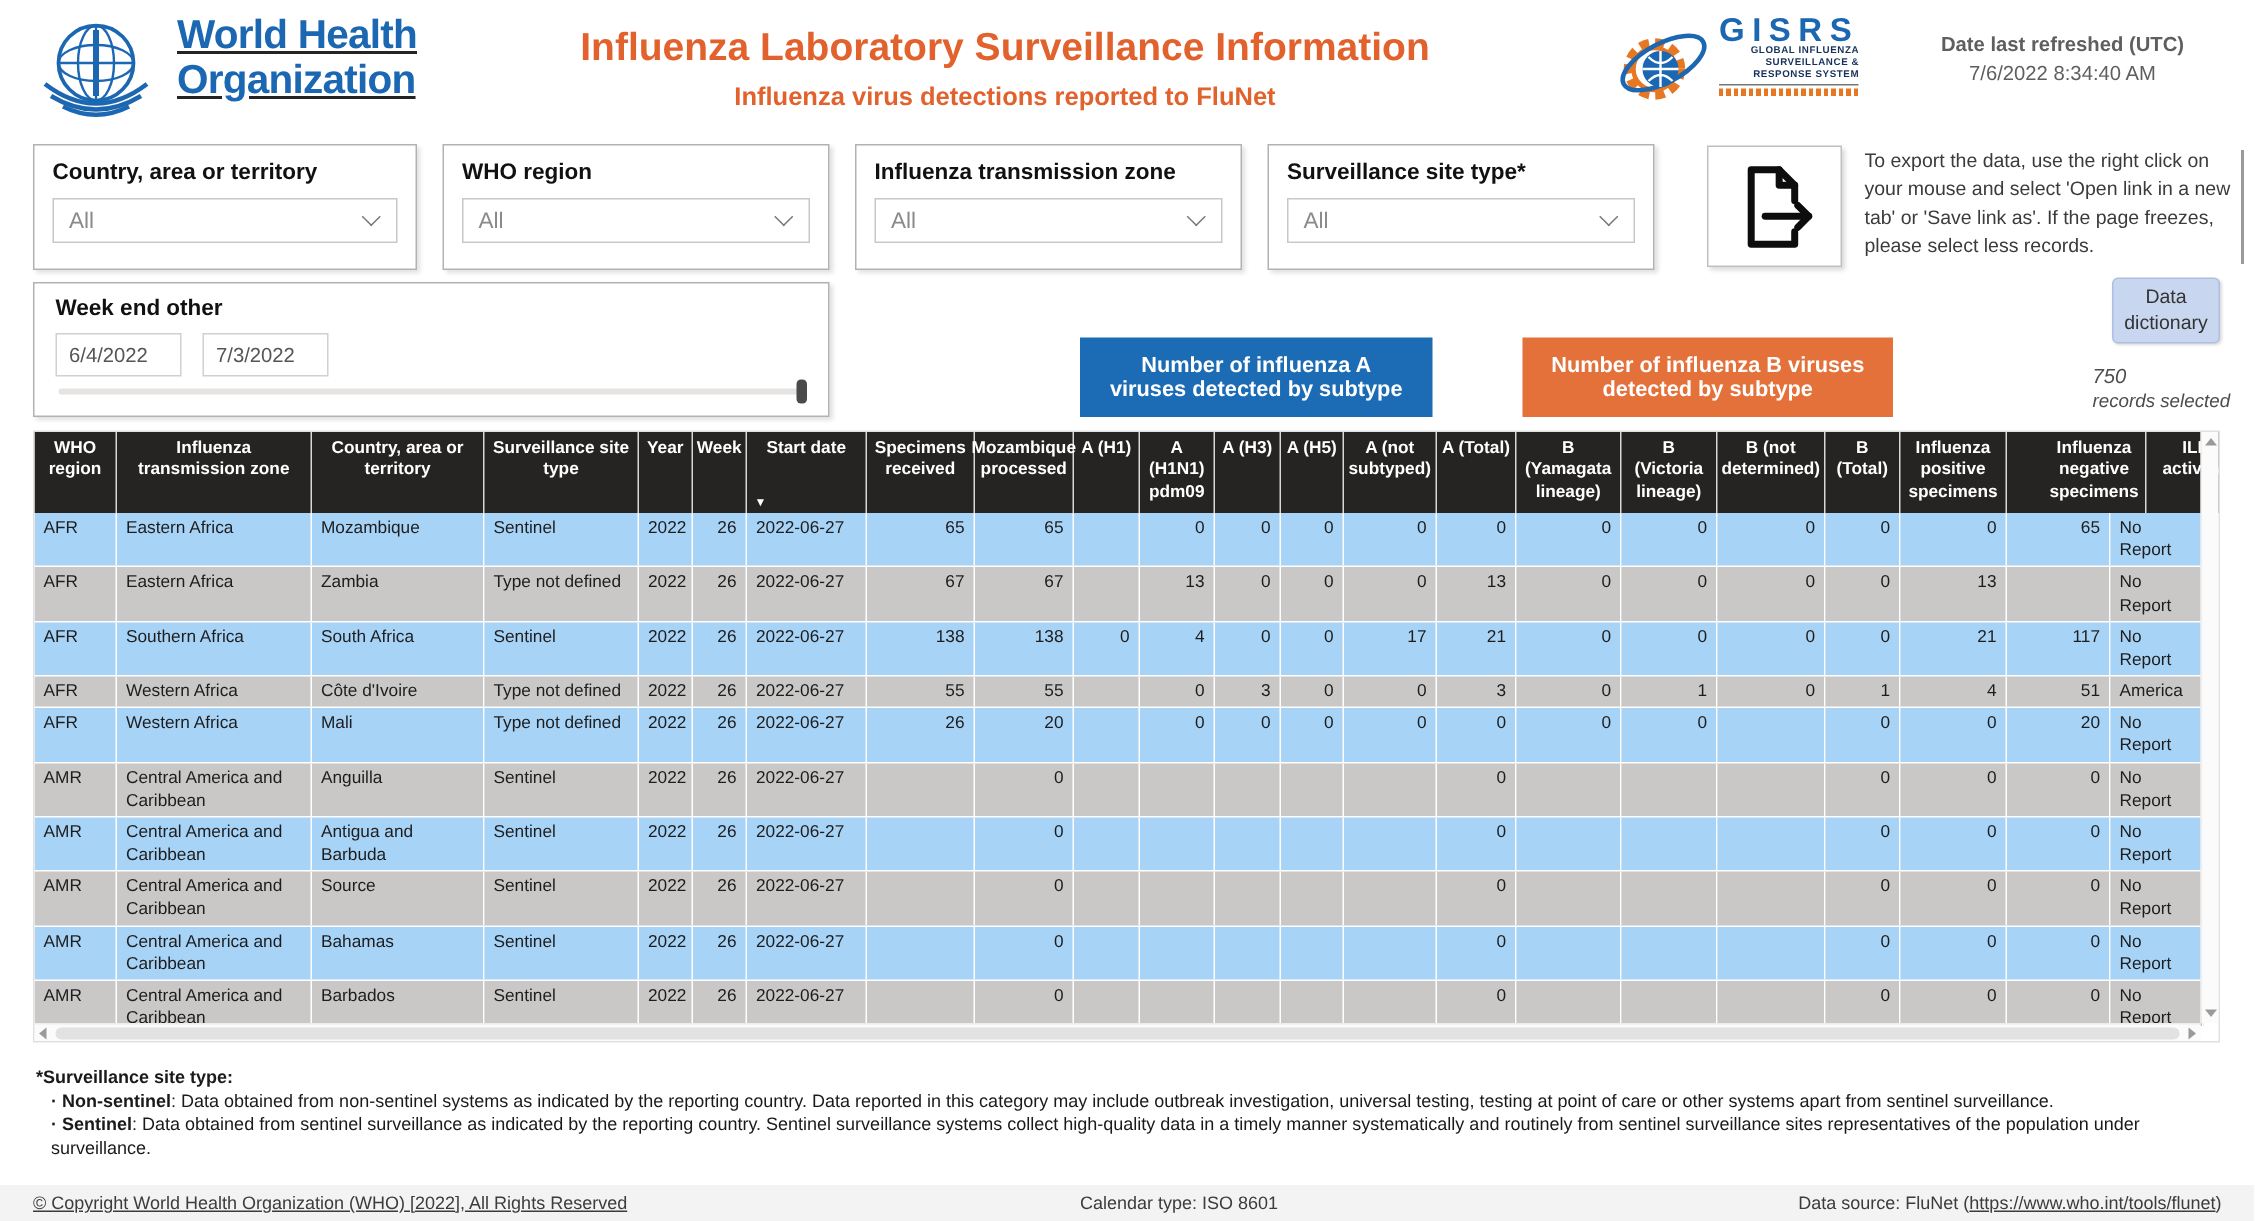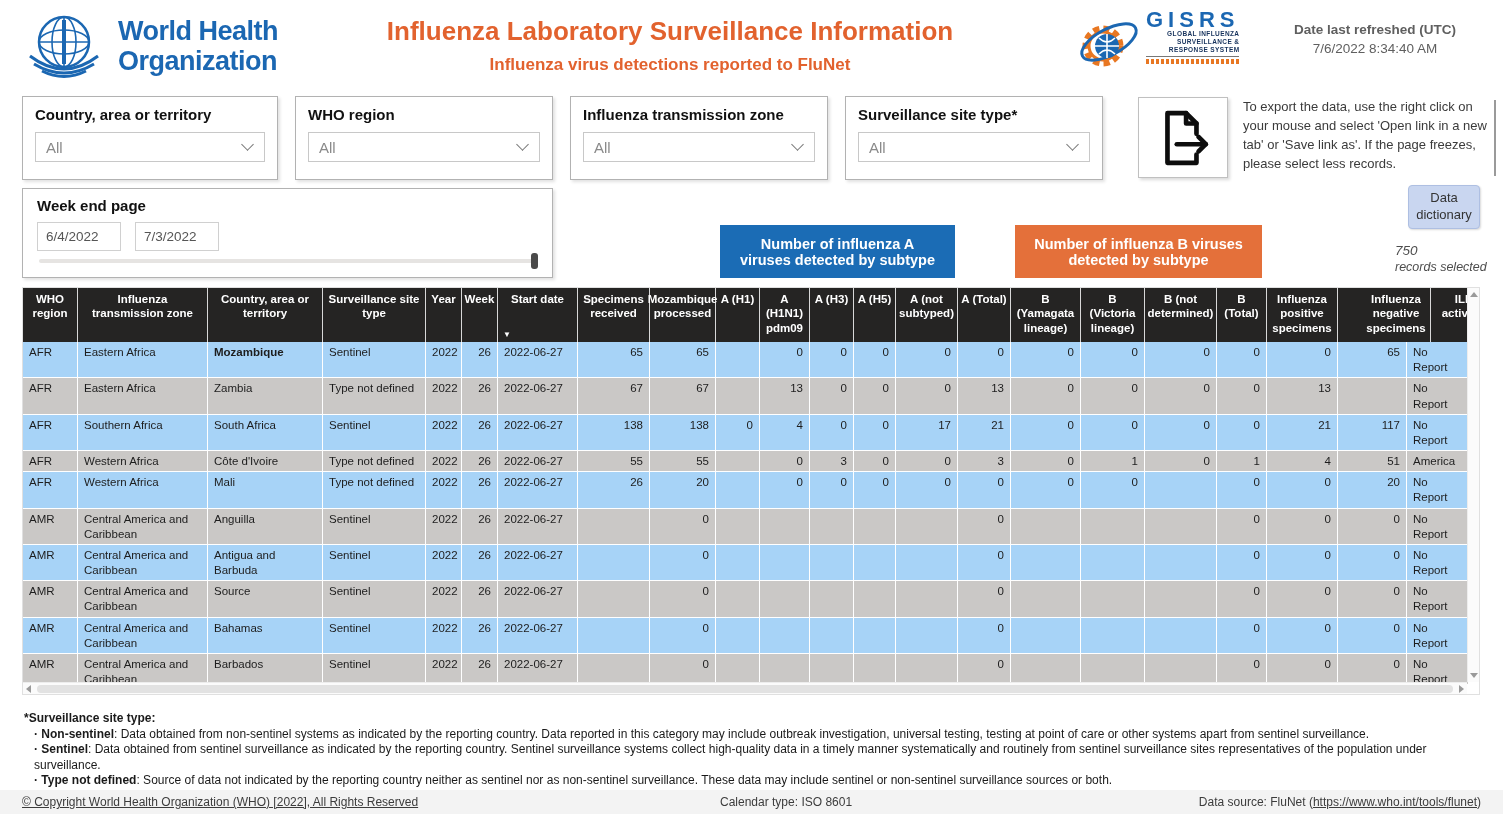--- a/index.html
+++ b/index.html
@@ -5,21 +5,21 @@
   :root{
     --who-blue:#1b67b2; --title-orange:#e2622e; --banner-blue:#1b6cb5; --banner-orange:#e4703a;
     --row-blue:#a7d3f7; --row-gray:#cac8c6; --header-black:#252423; --button-lavender:#c9d6f0;
   }
   *{margin:0;padding:0;box-sizing:border-box;}
   html,body{background:#fff;}
   body{font-family:"Liberation Sans","DejaVu Sans",sans-serif;color:#252423;}
   .page{position:relative;width:1503px;height:814px;background:#fff;overflow:hidden;}
 
   
-  .who-logo{position:absolute;left:20px;top:8px;display:flex;align-items:center;gap:10px;}
+  .who-logo{position:absolute;left:20px;top:8px;display:flex;align-items:flex-start;gap:10px;text-decoration:underline;}
   .who-text{color:var(--who-blue);font-weight:bold;font-size:27px;line-height:30px;letter-spacing:-0.5px;}
   .title-block{position:absolute;left:300px;top:16px;width:740px;text-align:center;}
   .main-title{color:var(--title-orange);font-size:26px;font-weight:bold;}
   .sub-title{color:var(--title-orange);font-size:17px;font-weight:bold;margin-top:8px;}
   .gisrs{position:absolute;left:1076px;top:6px;display:flex;align-items:flex-start;gap:4px;}
   .gisrs-text{padding-top:4px;}
   .gisrs-acro{color:var(--who-blue);font-size:22px;font-weight:bold;letter-spacing:5px;line-height:20px;}
   .gisrs-line{color:#16325c;font-size:6.5px;font-weight:bold;text-align:right;line-height:8px;letter-spacing:.4px;}
   .gisrs-rule{border-top:1px solid #777;margin-top:2px;}
   .gisrs-tag{height:5px;margin-top:2px;background:repeating-linear-gradient(90deg,#e87722 0 3px,transparent 3px 5px);}
@@ -179,21 +179,21 @@
         <path d="M31 4 V14 H41"></path>
         <path d="M22 34 H50"></path>
         <path d="M43 27 L50 34 L43 41"></path>
       </svg>
     </span>
   </div>
   <div class="export-note">To export the data, use the right click on your mouse and select 'Open link in a new tab' or 'Save link as'. If the page freezes, please select less records.</div>
   <div class="edge-line"></div>
 
   <div class="week-panel">
-    <div class="week-label">Week end page</div>
+    <div class="week-label">Week end other</div>
     <div class="date-inputs">
       <div class="date-input">6/4/2022</div>
       <div class="date-input">7/3/2022</div>
     </div>
     <div class="range-track">
       <div class="range-handle"></div>
     </div>
   </div>
 
   <div class="banner banner-a">Number of influenza A viruses detected by subtype</div>
@@ -273,21 +273,21 @@
           <span>Influenza negative specimens</span>
         </div>
         <div class="hcell" style="width: 62px;">
           <span>ILI activity</span>
         </div>
       </div>
     <div class="tbody">
         <div class="trow shade-blue">
           <div class="tcell a-l" style="width: 55px;">AFR</div>
           <div class="tcell a-l" style="width: 130px;">Eastern Africa</div>
-          <div class="tcell a-l" style="width: 115px; font-weight: bold;">Mozambique</div>
+          <div class="tcell a-l" style="width: 115px;">Mozambique</div>
           <div class="tcell a-l" style="width: 103px;">Sentinel</div>
           <div class="tcell a-r" style="width: 36px;">2022</div>
           <div class="tcell a-r" style="width: 36px;">26</div>
           <div class="tcell a-l" style="width: 80px;">2022-06-27</div>
           <div class="tcell a-r" style="width: 72px;">65</div>
           <div class="tcell a-r" style="width: 66px;">65</div>
           <div class="tcell a-r" style="width: 44px;"></div>
           <div class="tcell a-r" style="width: 50px;">0</div>
           <div class="tcell a-r" style="width: 44px;">0</div>
           <div class="tcell a-r" style="width: 42px;">0</div>
@@ -526,21 +526,20 @@
       <span class="tri tri-left"></span>
       <span class="tri tri-right"></span>
       <span class="hthumb"></span>
     </div>
   </div>
 
   <div class="footnotes">
     <div class="fn-title">*Surveillance site type:</div>
     <div class="fn-item"><b>Non-sentinel</b><span>: Data obtained from non-sentinel systems as indicated by the reporting country. Data reported in this category may include outbreak investigation, universal testing, testing at point of care or other systems apart from sentinel surveillance.</span></div>
     <div class="fn-item"><b>Sentinel</b><span>: Data obtained from sentinel surveillance as indicated by the reporting country. Sentinel surveillance systems collect high-quality data in a timely manner systematically and routinely from sentinel surveillance sites representatives of the population under surveillance.</span></div>
-    <div class="fn-item"><b>Type not defined</b><span>: Source of data not indicated by the reporting country neither as sentinel nor as non-sentinel surveillance. These data may include sentinel or non-sentinel surveillance sources or both.</span></div>
   </div>
 
   <div class="footer">
     <span class="left">© Copyright World Health Organization (WHO) [2022], All Rights Reserved</span>
     <span class="center">Calendar type: ISO 8601</span>
     <span class="right"><span>Data source: FluNet (</span><span class="u">https://www.who.int/tools/flunet</span><span>)</span></span>
   </div>
 
 </div>
 

